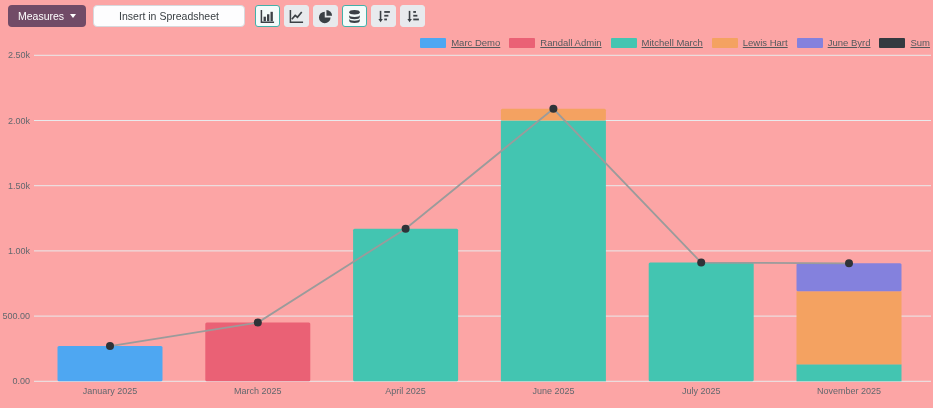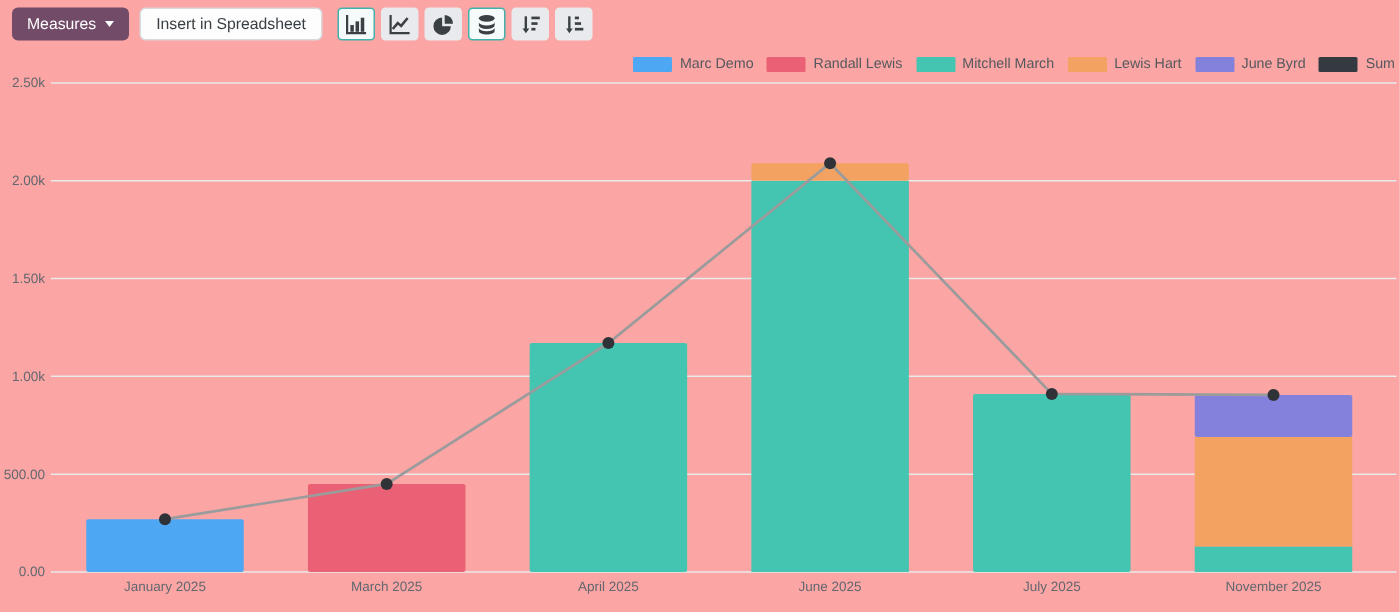--- a/index.html
+++ b/index.html
@@ -6,32 +6,32 @@
   body{font-family:"Liberation Sans",sans-serif;background:#f8f9fa;}
   .screen{position:relative;width:933px;height:408px;background:#fca5a5;overflow:hidden;}
 
   
   .control-panel{position:absolute;top:0;left:0;right:0;height:32px;display:flex;align-items:center;
     padding:0 8px;gap:7px;z-index:3;}
   .measures-btn{height:22px;padding:0 10px;background:#714B67;color:#fff;border:none;border-radius:4px;
     font-size:10.5px;display:flex;align-items:center;gap:6px;cursor:pointer;font-family:inherit;}
   .caret{width:0;height:0;border-left:3.5px solid transparent;border-right:3.5px solid transparent;
     border-top:4px solid #fff;display:inline-block;}
-  .insert-btn{height:22px;padding:0 10px;background:#fdfdfe;color:#383e42;border:1px solid #d7d9dd;
+  .insert-btn{height:22px;padding:0 25px;background:#fdfdfe;color:#383e42;border:1px solid #d7d9dd;
     border-radius:4px;font-size:10.5px;cursor:pointer;font-family:inherit;}
   .icon-group{display:flex;gap:4px;margin-left:3px;}
   .icon-btn{width:25px;height:22px;background:#e8eaed;border:1px solid #e8eaed;border-radius:3px;
     display:flex;align-items:center;justify-content:center;cursor:pointer;padding:0;}
   .icon-btn.active{background:#f4fbfa;border-color:#43b1a9;}
   .icon-btn svg{display:block;}
 
   
   .legend{position:absolute;top:37px;right:3px;display:flex;align-items:center;gap:9px;z-index:2;
     font-size:9.5px;color:#55595d;}
-  .legend-item{display:flex;align-items:center;gap:5px;cursor:pointer;white-space:nowrap;}
+  .legend-item{display:flex;align-items:center;gap:5px;cursor:pointer;white-space:nowrap;text-decoration:underline;}
   .legend-swatch{width:26px;height:10px;border-radius:1px;display:inline-block;}
 
   
   #chart{position:absolute;top:0;left:0;z-index:1;}
   #chart text{font-family:"Liberation Sans",sans-serif;}
 </style>
 </head>
 <body>
 
 <div class="screen">
@@ -91,21 +91,21 @@
       </div>
   </div>
 
   <div class="legend" id="legend">
       <span class="legend-item">
         <span class="legend-swatch" style="background: rgb(78, 167, 242);"></span>
         <span>Marc Demo</span>
       </span>
       <span class="legend-item">
         <span class="legend-swatch" style="background: rgb(234, 97, 117);"></span>
-        <span>Randall Lewis</span>
+        <span>Randall Admin</span>
       </span>
       <span class="legend-item">
         <span class="legend-swatch" style="background: rgb(67, 197, 177);"></span>
         <span>Mitchell March</span>
       </span>
       <span class="legend-item">
         <span class="legend-swatch" style="background: rgb(244, 162, 97);"></span>
         <span>Lewis Hart</span>
       </span>
       <span class="legend-item">

